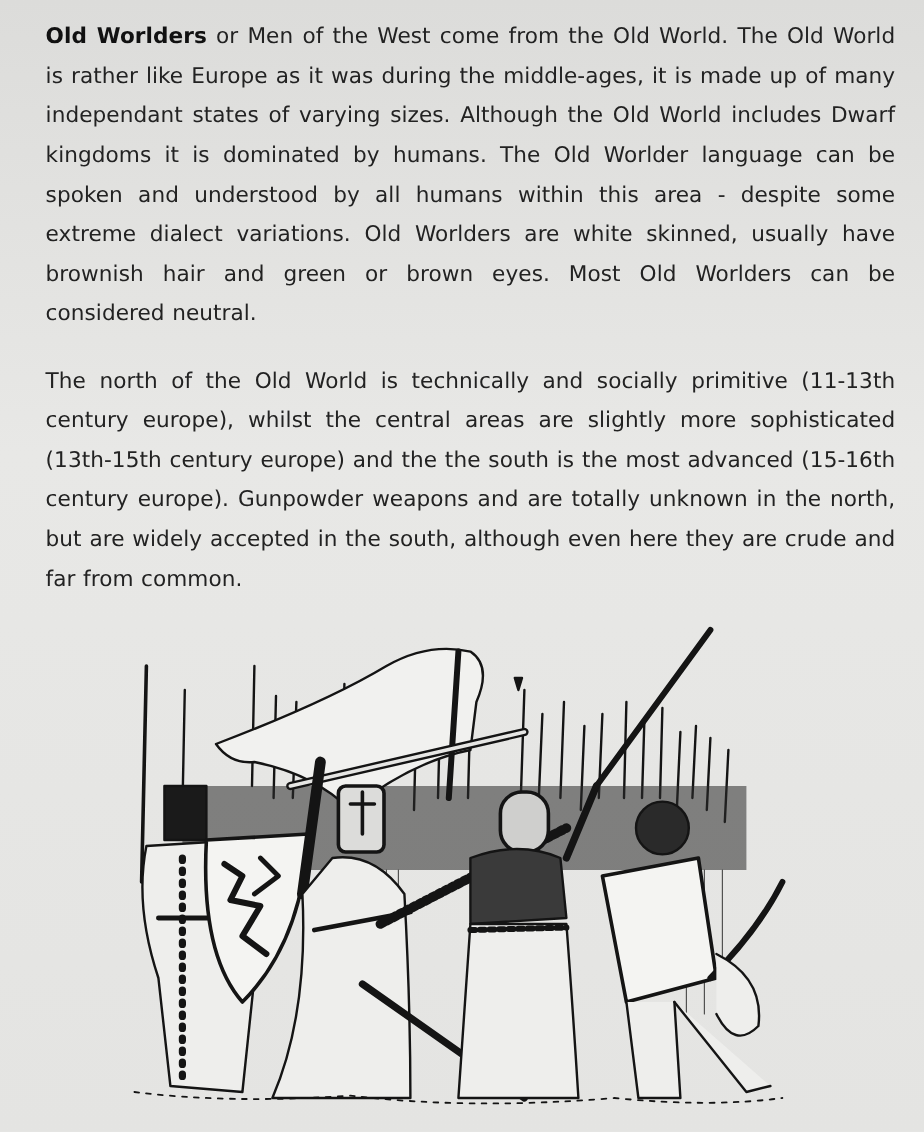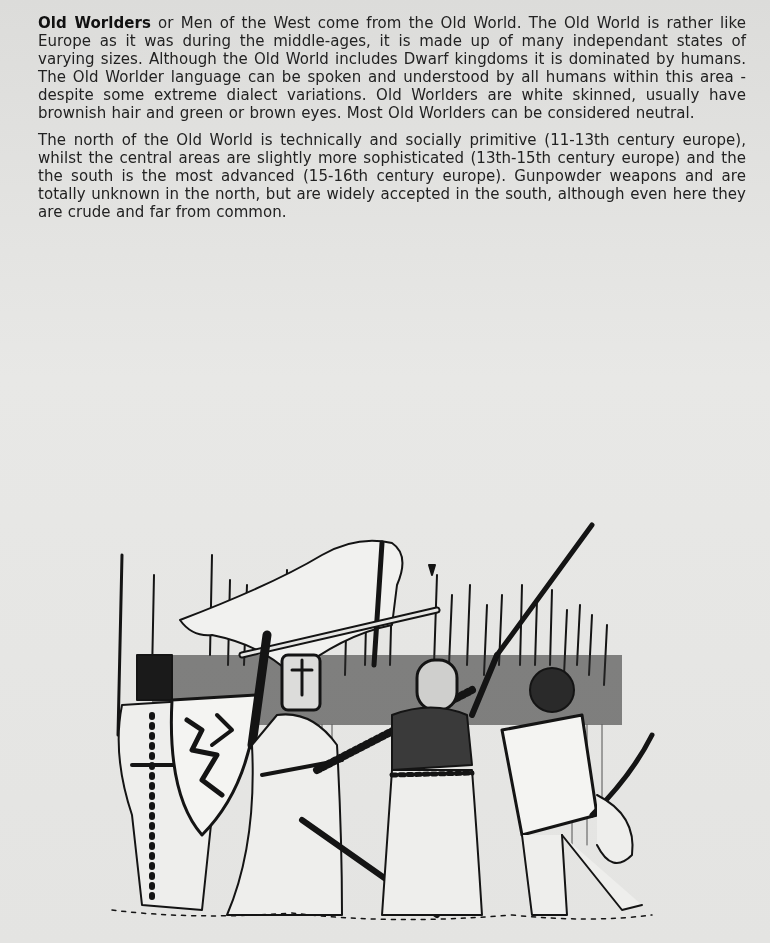--- a/index.html
+++ b/index.html
@@ -9,28 +9,28 @@
       background-image: linear-gradient(180deg, #dcdcda 0%, #e8e8e6 40%, #e4e4e2 100%);
       font-family: "DejaVu Sans", sans-serif;
       color: #1e1e1e;
       position: relative;
     }
     .page {
       position: absolute; left: 38px; top: 14px; width: 708px;
     }
     .para {
       margin: 0;
-      font-size: 15px;
-      line-height: 18px;
+      font-size: 18px;
+      line-height: 33px;
       text-align: justify;
       letter-spacing: 0.05px;
       word-spacing: 0.5px;
       color: #222;
     }
-    .para + .para { margin-top: 9px; }
+    .para + .para { margin-top: 23px; }
     .lead { font-weight: bold; color: #111; }
     .illustration {
       position: absolute; left: 92px; top: 515px; width: 580px; height: 415px;
     }
     .illustration svg { width: 100%; height: 100%; display: block; }
   </style>
 </head>
 <body>
 
 <div class="page">

